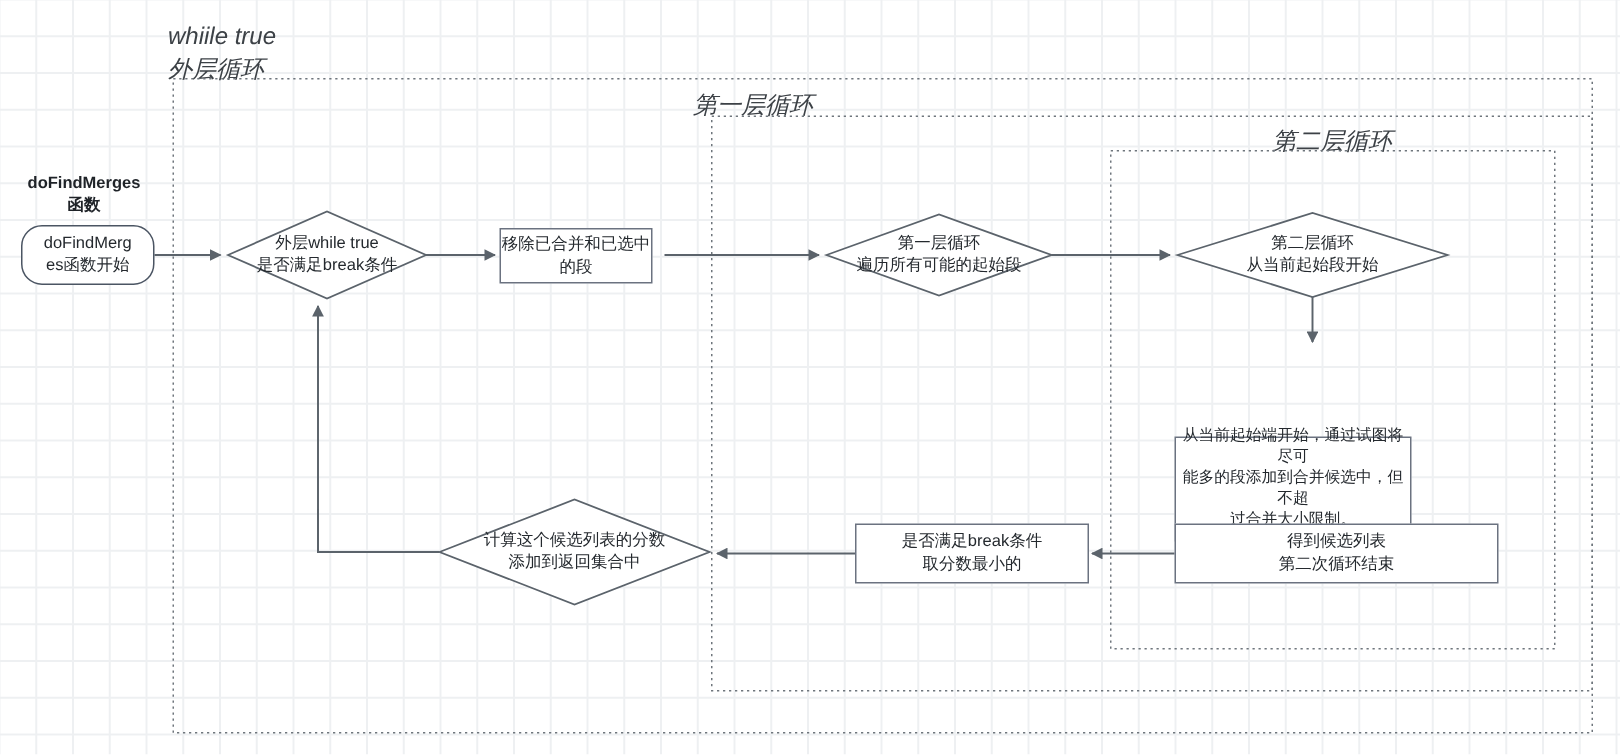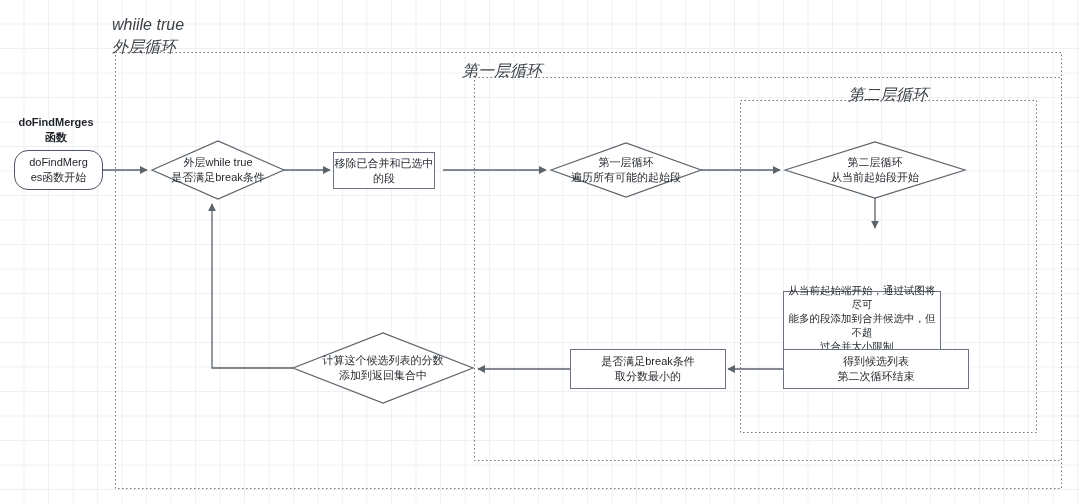--- a/index.html
+++ b/index.html
@@ -136,21 +136,21 @@
 遍历所有可能的起始段</div>
 
   <div class="diamond-label" style="left:797px; top:152px; width:156px; height:36px;">第二层循环
 从当前起始段开始</div>
 
   <div class="node proc" style="left:783px; top:246px; width:158px; height:70px; font-size:10.5px;margin-top:45px;">从当前起始端开始，通过试图将尽可
 能多的段添加到合并候选中，但不超
 过合并大小限制。
 如果有遇到大段则进行标记</div>
 
-  <div class="node proc" style="left:783px; top:349px; width:186px; height:40px;">得到候选列表
+  <div class="node proc" style="left:783px; top:349px; width:216px; height:40px;">得到候选列表
 第二次循环结束</div>
 
   <div class="node proc" style="left:570px; top:349px; width:156px; height:40px;">是否满足break条件
 取分数最小的</div>
 
   <div class="diamond-label" style="left:299px; top:350px; width:168px; height:36px;">计算这个候选列表的分数
 添加到返回集合中</div>
 
 </div>
 

